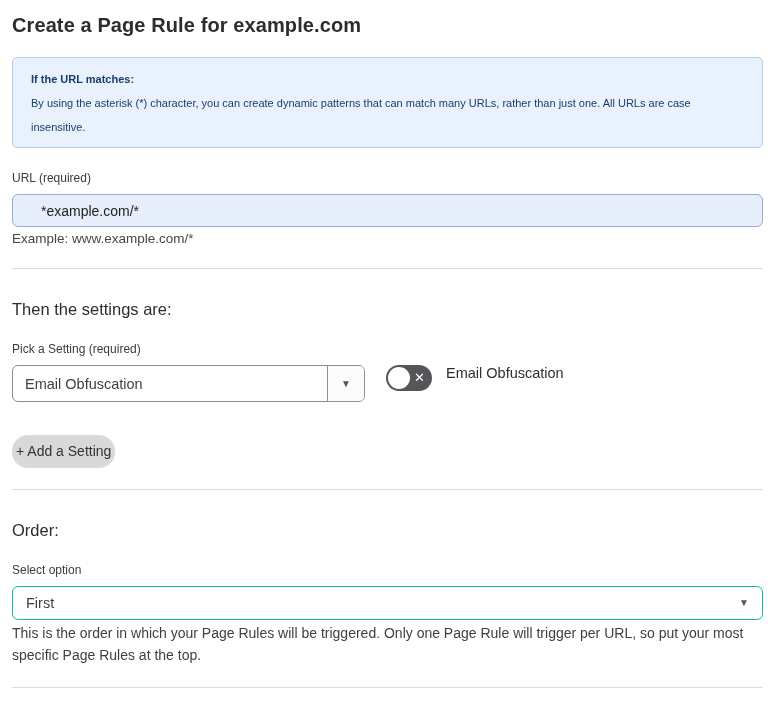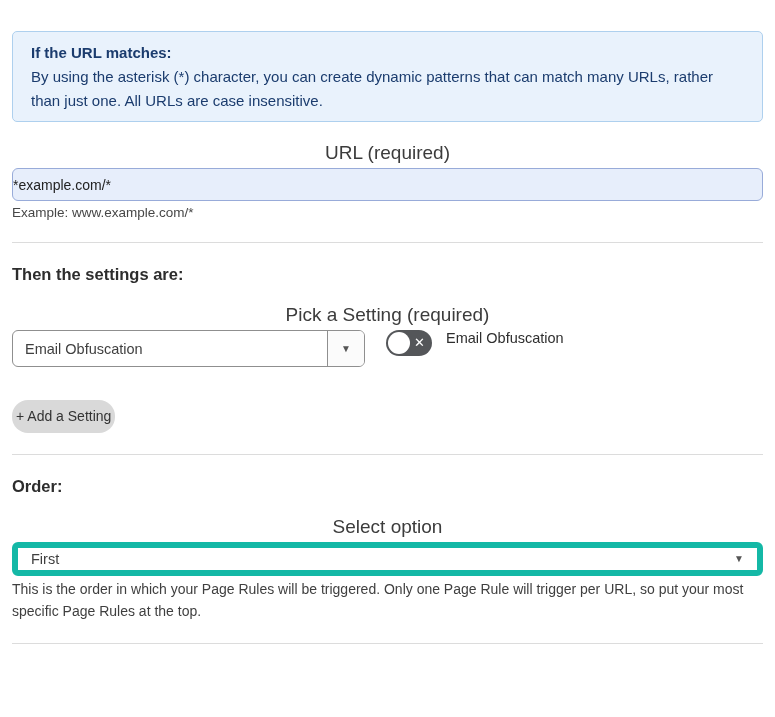--- a/index.html
+++ b/index.html
@@ -21,70 +21,69 @@
     letter-spacing: 0.1px;
   }
 
   .info-box {
     margin-top: 19px;
     background: #e9f2fc;
     border: 1px solid #aed0ee;
     border-radius: 5px;
     padding: 9px 18px 8px 18px;
     color: #1b3c6e;
-    font-size: 15px;
+    font-size: 11px;
     line-height: 24px;
   }
   .info-box .info-heading { font-weight: 700; }
   .info-link {
     color: #1d5fd2;
     text-decoration: underline;
     cursor: pointer;
   }
 
   .field-label {
     margin-top: 22px;
-    font-size: 19px;
+    font-size: 12px;
     color: #3c3c3c;
     line-height: 17px;
-    text-align: center;
   }
 
   .url-input {
     display: block;
     width: 100%;
     height: 33px;
     margin-top: 7px;
     background: #e7eefb;
     border: 1px solid #98abd9;
     border-radius: 6px;
-    padding: 0 0;
+    padding: 0 28px;
     font-family: "Liberation Sans", sans-serif;
     font-size: 14px;
     color: #222222;
     outline: none;
   }
 
   .helper-text {
     margin-top: 3px;
     font-size: 13.5px;
     color: #474747;
     line-height: 17px;
   }
 
   .divider {
     border: none;
     border-top: 1px solid #dcdcdc;
     margin-top: 21px;
   }
 
   .section-heading {
-    margin-top: 21px;
+    margin-top: 30px;
     font-size: 16.5px;
-    font-weight: 700;
+    font-weight: 400;
     color: #2d2d2d;
     line-height: 20px;
   }
 
   .setting-row {
     display: flex;
     margin-top: 7px;
   }
 
   .custom-select {
@@ -169,41 +168,42 @@
   .add-setting-btn { margin-top: 33px; }
 
   .order-select {
     display: flex;
     align-items: center;
     justify-content: space-between;
     margin-top: 7px;
     height: 34px;
     width: 100%;
     background: #ffffff;
-    border: 6px solid #14b8a6;
+    border: 1px solid #14b8a6;
     border-radius: 6px;
     padding: 0 13px;
     font-size: 14.5px;
     color: #3f3f3f;
     cursor: pointer;
   }
 
   .order-helper {
     margin-top: 2px;
     font-size: 14px;
     color: #3f3f3f;
     line-height: 22px;
     max-width: 745px;
   }
 </style>
 </head>
 <body>
 
 <div class="page">
 
+  <h1 class="page-title">Create a Page Rule for example.com</h1>
 
   <div class="info-box">
     <div class="info-heading">If the URL matches:</div>
     <div class="info-body">By using the asterisk (*) character, you can create dynamic patterns that can match many URLs, rather than just one. All URLs are case insensitive.</div>
   </div>
 
   <div class="field-label">URL (required)</div>
   <input class="url-input" type="text" value="*example.com/*" style="">
   <div class="helper-text">Example: www.example.com/*</div>
 

